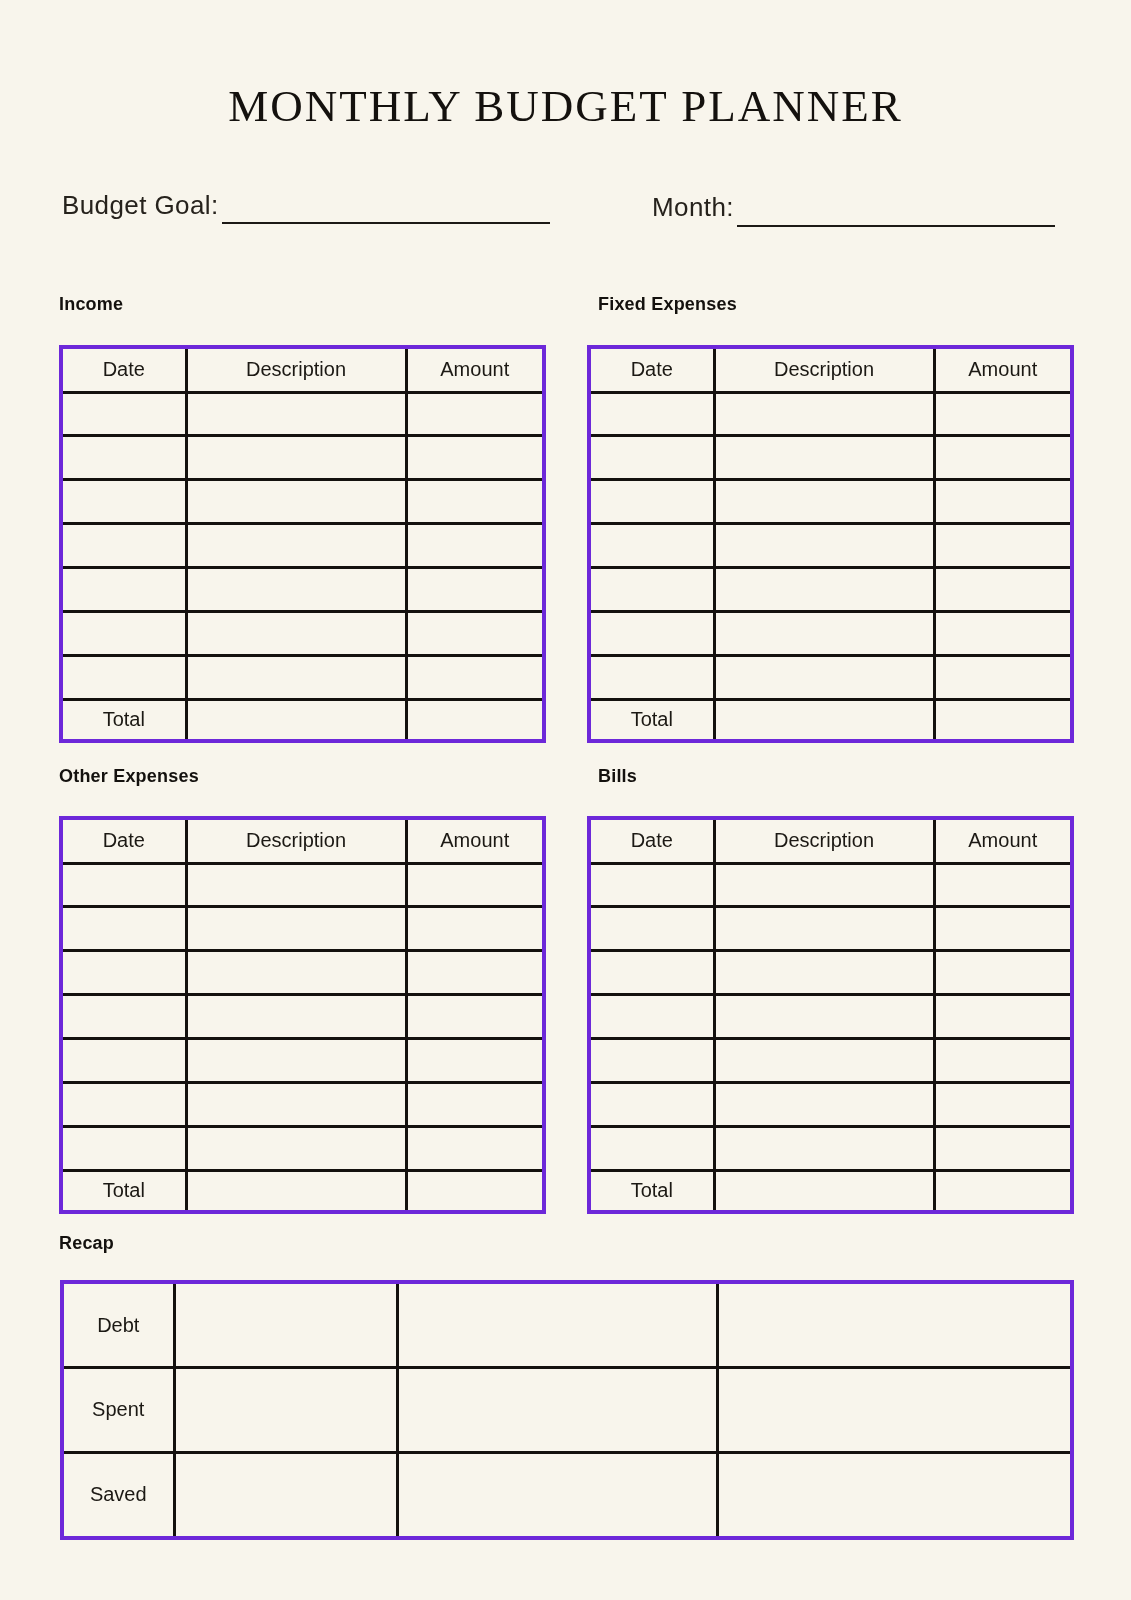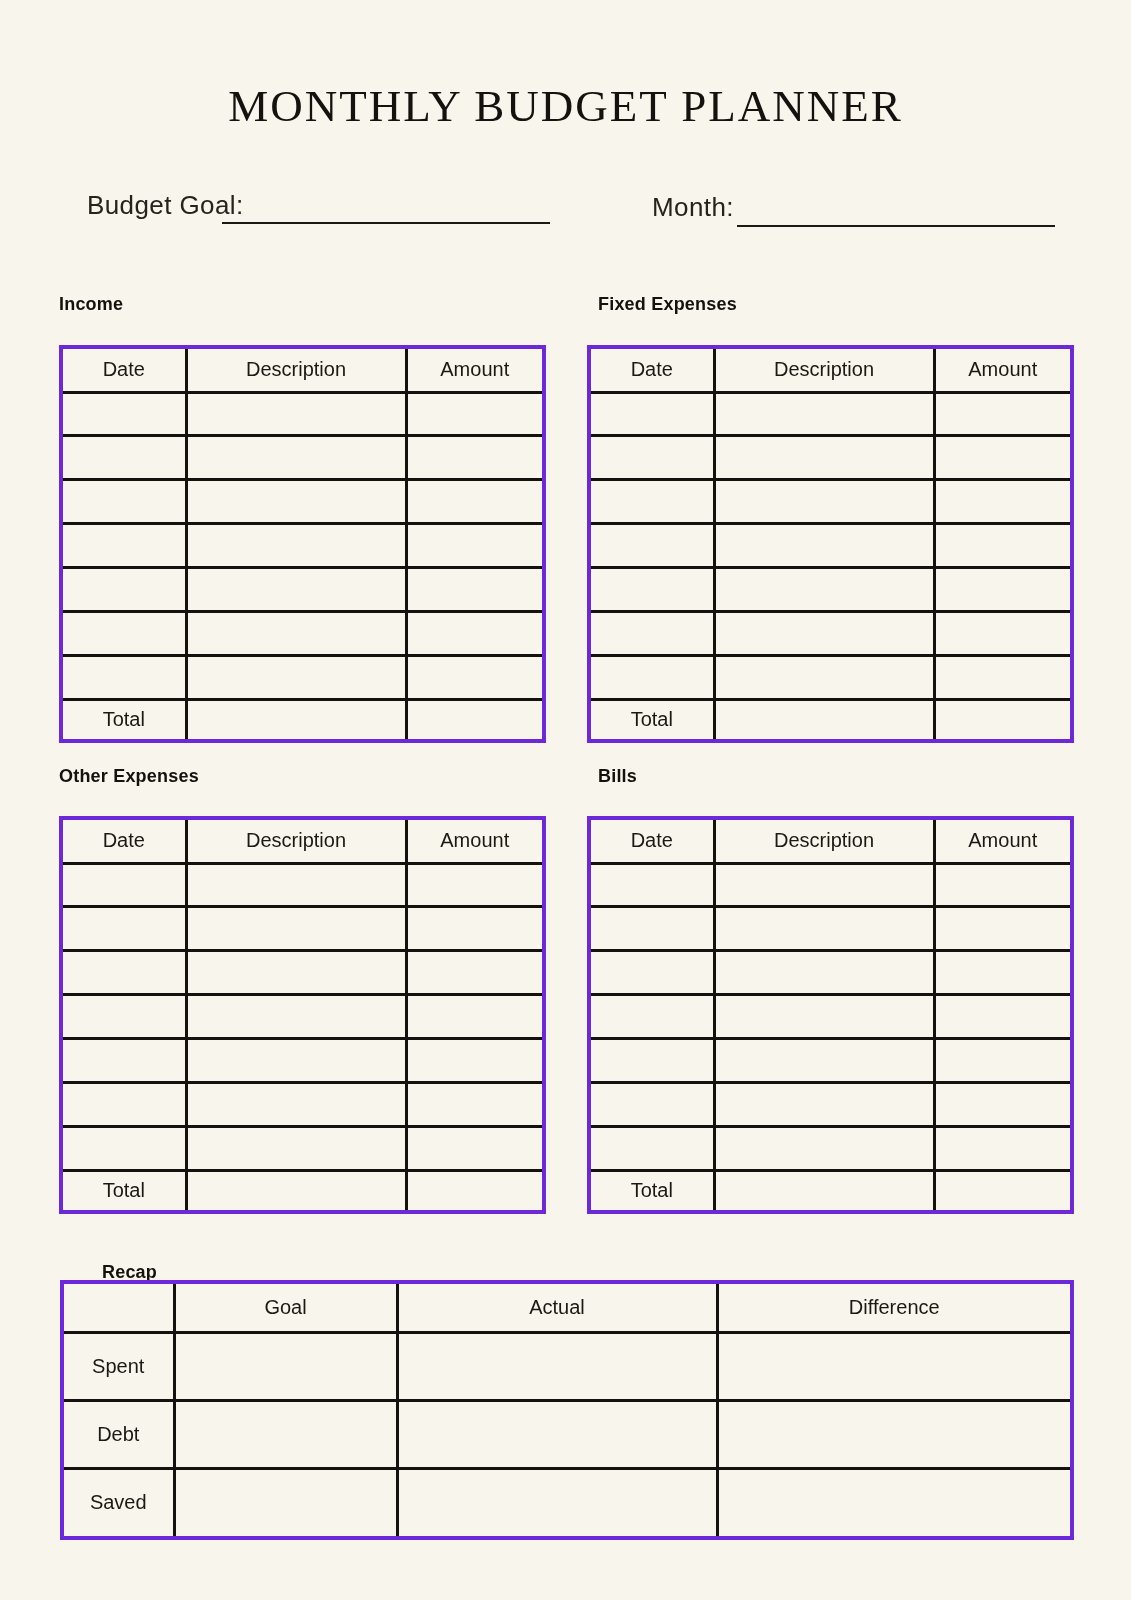--- a/index.html
+++ b/index.html
@@ -11,35 +11,35 @@
   .title {
     position:absolute; top:80px; left:0; width:100%;
     margin:0; text-align:center;
     font-family:"Liberation Serif", serif; font-weight:500;
     font-size:45px; letter-spacing:2px; color:#14110e;
   }
   .field-label {
     position:absolute; font-size:26px; font-weight:400;
     letter-spacing:0.4px; color:#26221c; white-space:nowrap;
   }
-  #budget-goal-label { left:62px;  top:190px;margin-left:25px; }
+  #budget-goal-label { left:62px;  top:190px; }
   #month-label       { left:652px; top:192px; }
   .fill-line { position:absolute; height:2px; background:#1c1915; }
   #budget-goal-line { left:222px; top:222px; width:328px; }
   #month-line       { left:737px; top:225px; width:318px; }
 
   .section-title {
     position:absolute; margin:0; font-size:18px; font-weight:bold;
     letter-spacing:0.2px; color:#14110e; white-space:nowrap;
   }
   #income-title { left:59px;  top:294px; }
   #fixed-title  { left:598px; top:294px; }
   #other-title  { left:59px;  top:766px; }
   #bills-title  { left:598px; top:766px; }
-  #recap-title  { left:59px;  top:1262px;margin-left:43px; }
+  #recap-title  { left:59px;  top:1233px; }
 
   table.ledger, table.recap {
     position:absolute; border-collapse:collapse; table-layout:fixed;
     border:4px solid #6d28d9; background:transparent;
   }
   table.ledger td, table.recap td {
     border:3px solid #14110e; padding:0 4px;
     font-size:20px; color:#1c1914; text-align:center; vertical-align:middle;
     overflow:hidden; white-space:nowrap;
   }
@@ -289,39 +289,33 @@
     </table>
 
   <table class="recap" id="recap-table">
     <colgroup>
         <col style="width:112px">
         <col style="width:223px">
         <col style="width:320px">
         <col style="width:355px">
       </colgroup>
   <tbody>
-        <tr style="height: 50px;">
-          <td></td>
-          <td>Goal</td>
-          <td>Actual</td>
-          <td>Difference</td>
+        <tr>
+          <td>Debt</td>
+          <td></td>
+          <td></td>
+          <td></td>
         </tr>
         <tr>
           <td>Spent</td>
           <td></td>
           <td></td>
           <td></td>
         </tr>
         <tr>
-          <td>Debt</td>
-          <td></td>
-          <td></td>
-          <td></td>
-        </tr>
-        <tr>
           <td>Saved</td>
           <td></td>
           <td></td>
           <td></td>
         </tr>
       </tbody>
     </table>
 
 </div>
 

